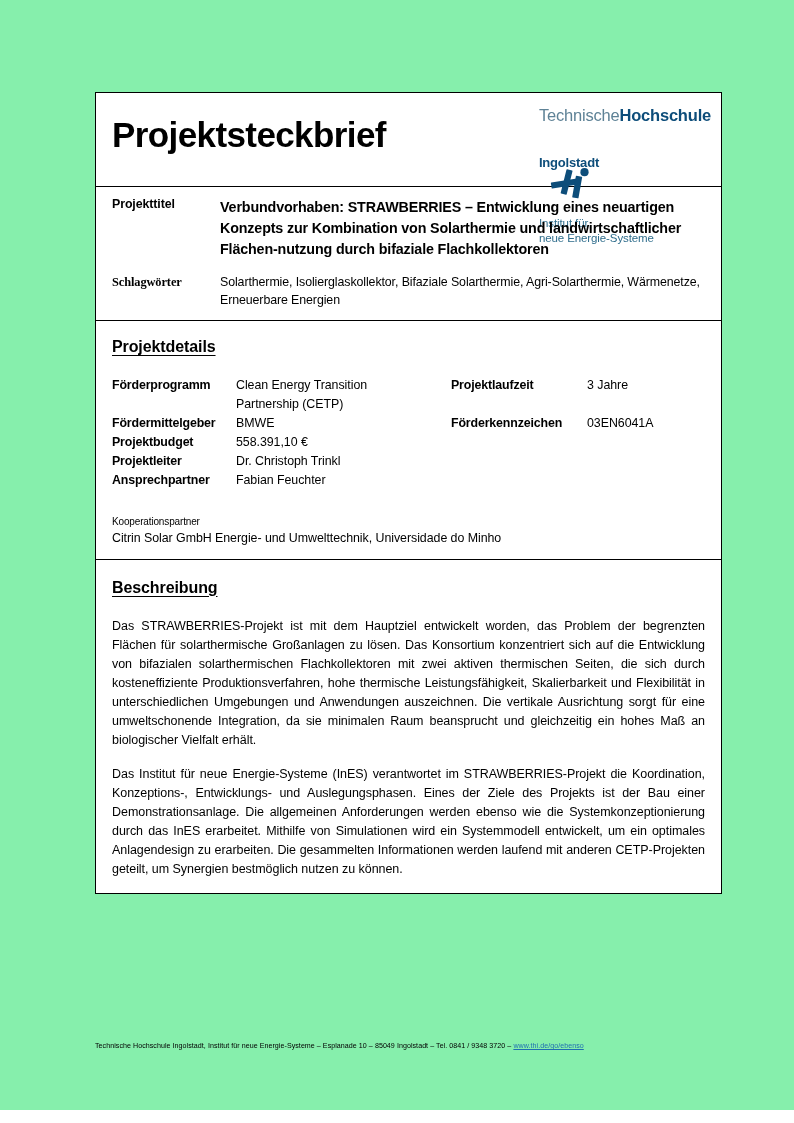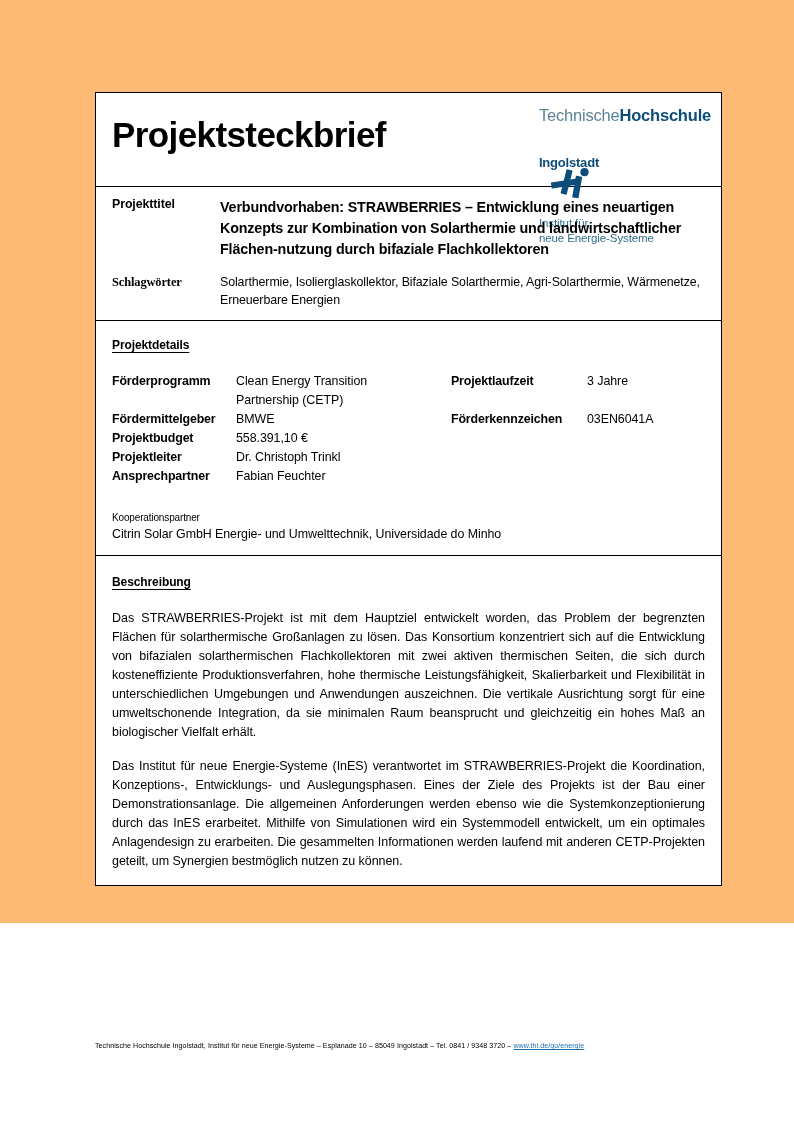--- a/index.html
+++ b/index.html
@@ -14,22 +14,22 @@
     position: relative;
     font-family: "Liberation Sans", sans-serif;
     color: #000000;
     overflow: hidden;
   }
 
   .page {
     position: absolute;
     left: 0; top: 0;
     width: 794px;
-    height: 923px;
-    background: #fdba74;
+    height: 1110px;
+    background: #86efac;
   }
 
   
   .doc-box {
     position: absolute;
     left: 95px;
     top: 92px;
     width: 627px;
     border: 1.4px solid #000000;
     box-sizing: border-box;
@@ -151,21 +151,21 @@
     letter-spacing: -0.1px;
   }
   .kv-label.kw { padding-top: 1px; font-family: Liberation Serif, serif; }
 
   
   .details-section {
     padding: 17px 0 14px 0;
   }
   .sub-head {
     font-weight: bold;
-    font-size: 12px;
+    font-size: 16px;
     text-decoration: underline;
     text-underline-offset: 3px;
     padding-left: 16px;
     letter-spacing: -0.1px;
   }
   .details-grid {
     display: flex;
     margin-top: 20px;
   }
   .details-col-left {
@@ -386,16 +386,16 @@
       <div class="desc-body">
         <p class="desc-para">Das STRAWBERRIES-Projekt ist mit dem Hauptziel entwickelt worden, das Problem der begrenzten Flächen für solarthermische Großanlagen zu lösen. Das Konsortium konzentriert sich auf die Entwicklung von bifazialen solarthermischen Flachkollektoren mit zwei aktiven thermischen Seiten, die sich durch kosteneffiziente Produktionsverfahren, hohe thermische Leistungsfähigkeit, Skalierbarkeit und Flexibilität in unterschiedlichen Umgebungen und Anwendungen auszeichnen. Die vertikale Ausrichtung sorgt für eine umweltschonende Integration, da sie minimalen Raum beansprucht und gleichzeitig ein hohes Maß an biologischer Vielfalt erhält.</p>
         <p class="desc-para">Das Institut für neue Energie-Systeme (InES) verantwortet im STRAWBERRIES-Projekt die Koordination, Konzeptions-, Entwicklungs- und Auslegungsphasen. Eines der Ziele des Projekts ist der Bau einer Demonstrationsanlage. Die allgemeinen Anforderungen werden ebenso wie die Systemkonzeptionierung durch das InES erarbeitet. Mithilfe von Simulationen wird ein Systemmodell entwickelt, um ein optimales Anlagendesign zu erarbeiten. Die gesammelten Informationen werden laufend mit anderen CETP-Projekten geteilt, um Synergien bestmöglich nutzen zu können.</p>
       </div>
 
     </div>
 
   </div>
 
   <div class="footer">
-    <div class="footer-line"><span>Technische Hochschule Ingolstadt, Institut für neue Energie-Systeme – Esplanade 10 – 85049 Ingolstadt – Tel. 0841 / 9348 3720  – </span><span class="footer-link">www.thi.de/go/energie</span></div>
+    <div class="footer-line"><span>Technische Hochschule Ingolstadt, Institut für neue Energie-Systeme – Esplanade 10 – 85049 Ingolstadt – Tel. 0841 / 9348 3720  – </span><span class="footer-link">www.thi.de/go/ebenso</span></div>
   </div>
 
 </div>
 
 </body></html>

